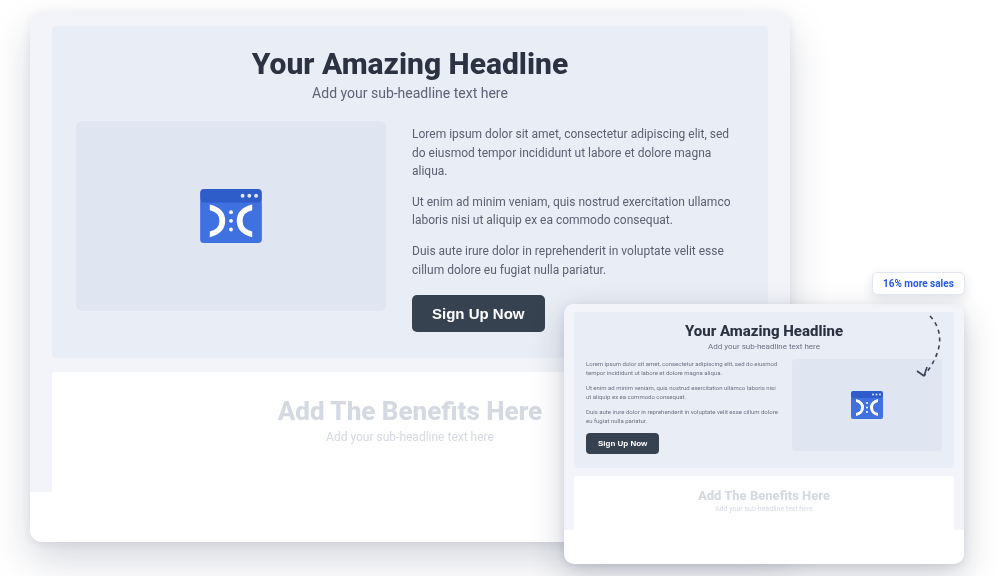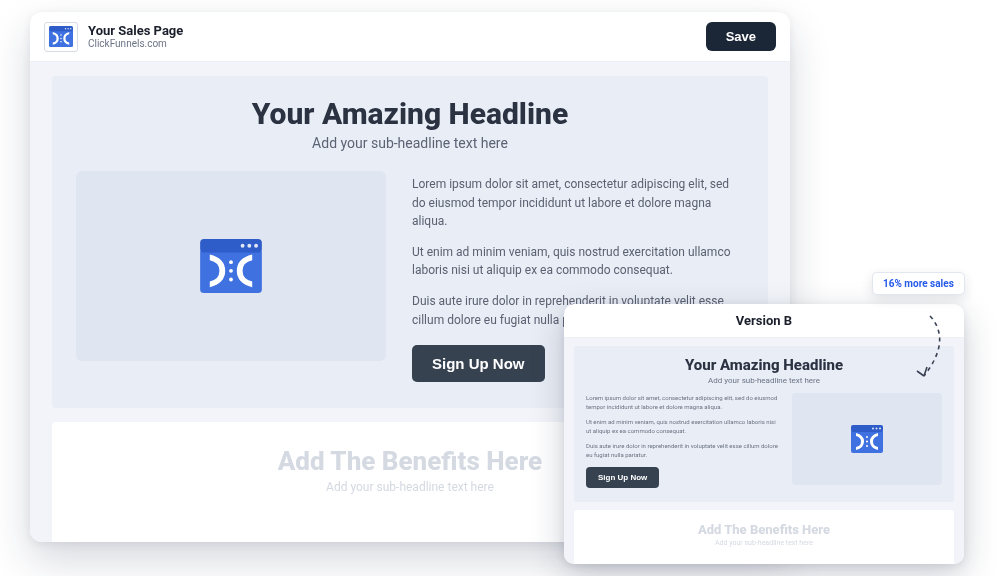--- a/index.html
+++ b/index.html
@@ -216,32 +216,20 @@
     <circle class="dot" cx="58" cy="7" r="2"></circle>
     <path class="curve" d="M10 16 Q26 20 26 33 Q26 46 10 50 L10 44 Q20 42 20 33 Q20 24 10 22 Z"></path>
     <path class="curve" d="M54 16 Q38 20 38 33 Q38 46 54 50 L54 44 Q44 42 44 33 Q44 24 54 22 Z"></path>
     <circle class="curve" cx="32" cy="24" r="2"></circle>
     <circle class="curve" cx="32" cy="33" r="2"></circle>
     <circle class="curve" cx="32" cy="42" r="2"></circle>
   </symbol>
 </svg>
 
 <div class="main-window">
-  <div class="topbar">
-    <div class="app-icon">
-      <svg viewBox="0 0 64 56" width="24" height="21">
-          <use href="#cf-icon"></use>
-        </svg>
-    </div>
-    <div class="title-stack">
-      <div class="title">Your Sales Page</div>
-      <div class="subtitle">ClickFunnels.com</div>
-    </div>
-    <button class="save-btn">Save</button>
-  </div>
 
   <div class="canvas">
     <div class="hero-block">
       <h1 class="hero-heading">Your Amazing Headline</h1>
       <div class="hero-subheading">Add your sub-headline text here</div>
       <div class="hero-row">
         <div class="media-box">
           <svg>
               <use href="#cf-icon"></use>
             </svg>
@@ -256,23 +244,20 @@
     </div>
 
     <div class="benefits-block">
       <div class="benefits-heading">Add The Benefits Here</div>
       <div class="benefits-sub">Add your sub-headline text here</div>
     </div>
   </div>
 </div>
 
 <div class="version-card">
-  <div class="version-tabbar">
-    <span>Version B</span>
-  </div>
   <div class="version-canvas">
     <div class="v-hero">
       <div class="v-heading">Your Amazing Headline</div>
       <div class="v-sub">Add your sub-headline text here</div>
       <div class="v-row">
         <div class="v-copy">
           <p>Lorem ipsum dolor sit amet, consectetur adipiscing elit, sed do eiusmod tempor incididunt ut labore et dolore magna aliqua.</p>
           <p>Ut enim ad minim veniam, quis nostrud exercitation ullamco laboris nisi ut aliquip ex ea commodo consequat.</p>
           <p>Duis aute irure dolor in reprehenderit in voluptate velit esse cillum dolore eu fugiat nulla pariatur.</p>
           <button class="v-cta">Sign Up Now</button>

